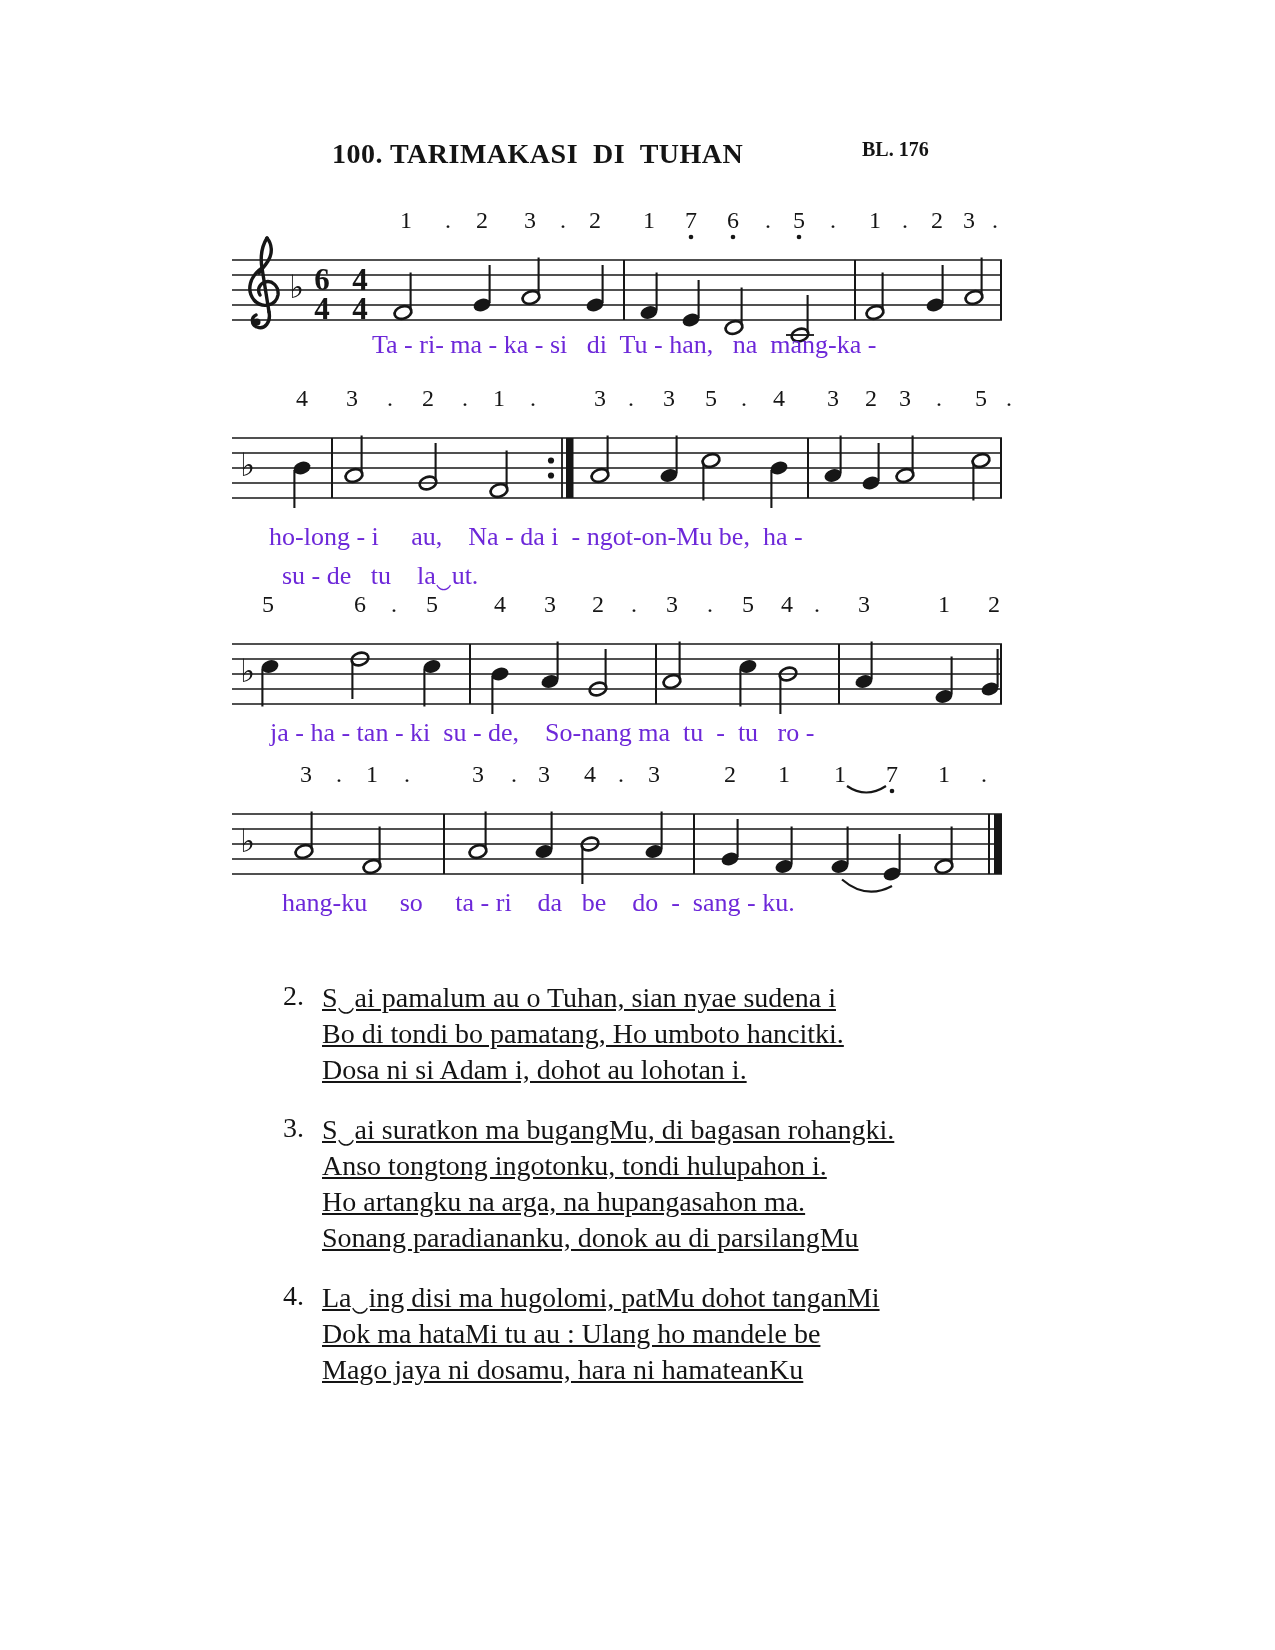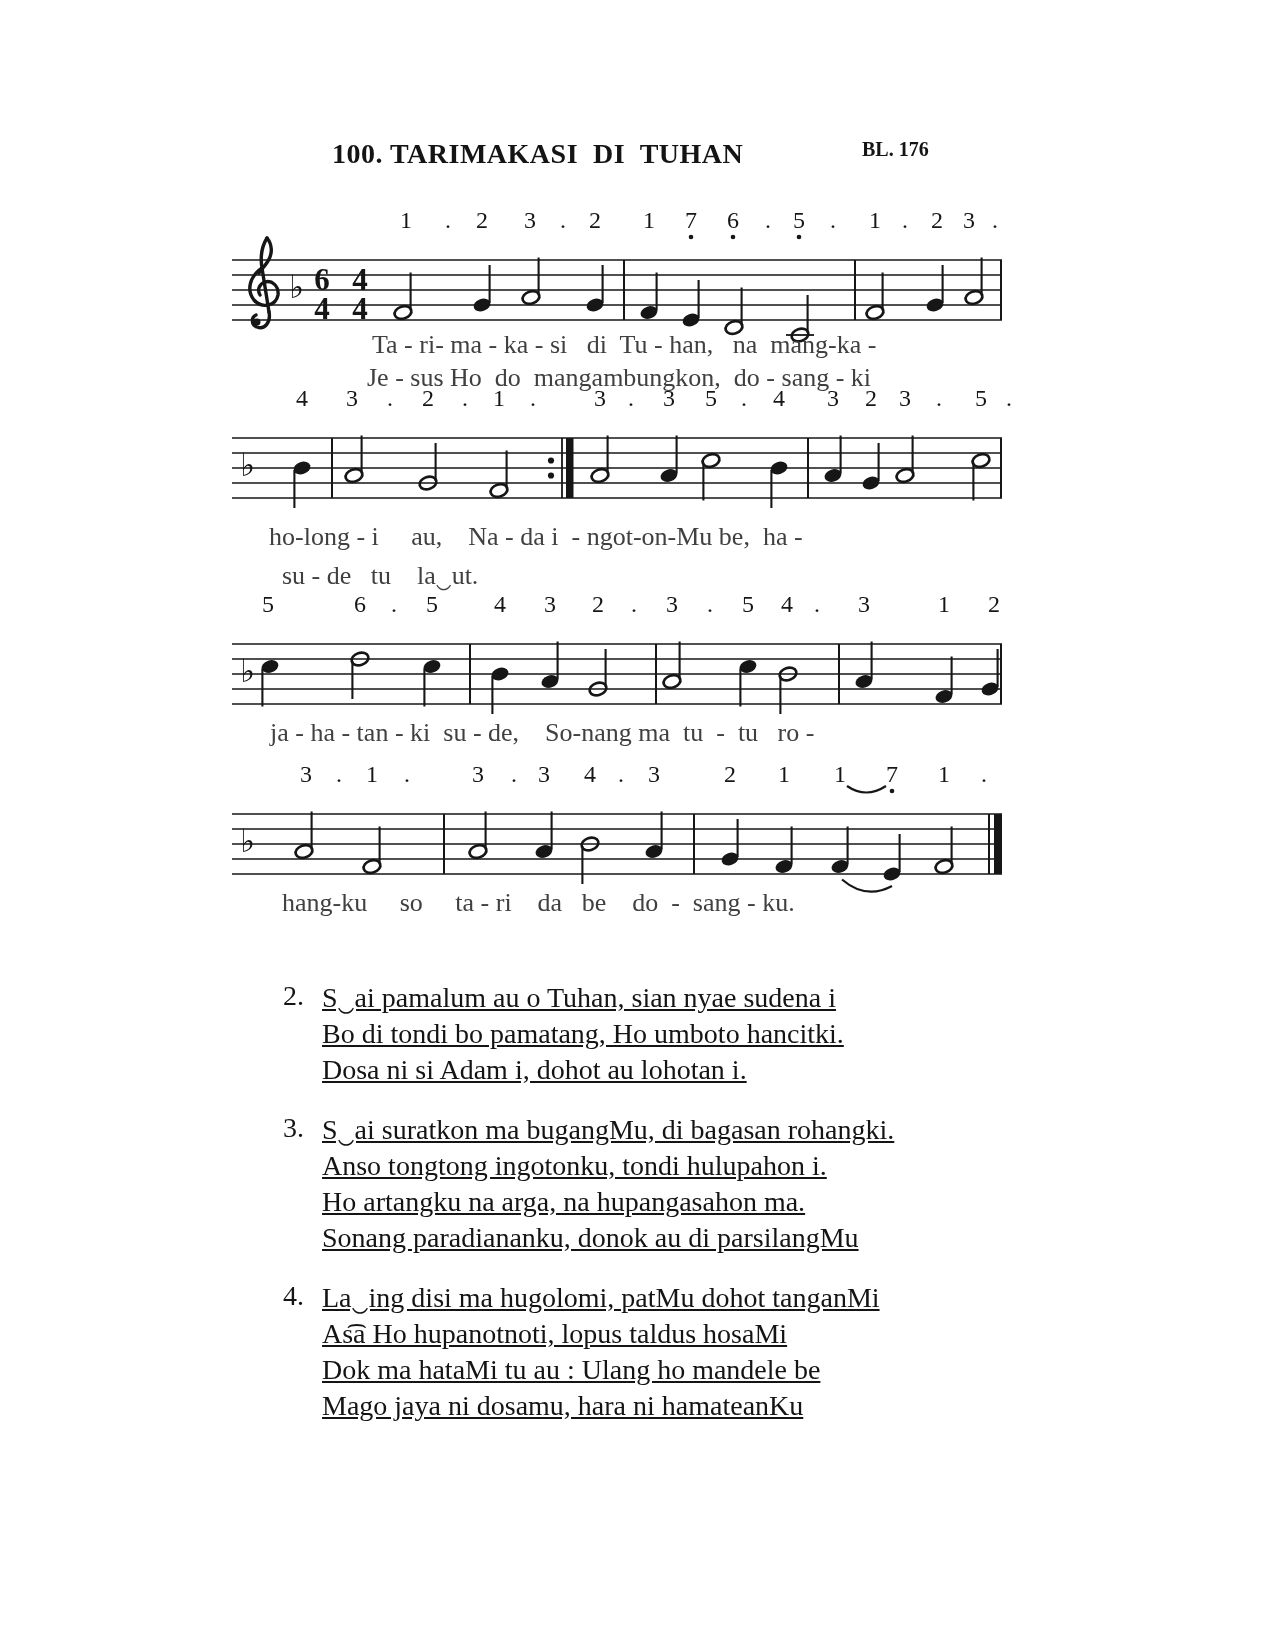--- a/index.html
+++ b/index.html
@@ -2,21 +2,21 @@
 <html><head>
 <meta charset="utf-8">
 <style>
   html,body{margin:0;padding:0;background:#ffffff;}
   .page{position:relative;width:1237px;height:1650px;background:#fff;overflow:hidden;
         font-family:"Liberation Serif",serif;color:#141414;margin:0 auto;}
   .title{position:absolute;left:313px;top:138px;font-size:28px;font-weight:bold;white-space:pre;letter-spacing:.5px;}
   .ref{position:absolute;left:843px;top:138px;font-size:20px;font-weight:bold;white-space:pre;}
   .sys{position:absolute;left:213px;width:800px;height:210px;}
   .sys svg{display:block;position:absolute;left:0;top:0;}
-  .lyric{position:absolute;white-space:pre;font-size:26px;color:#404040;text-align:right;}
+  .lyric{position:absolute;white-space:pre;font-size:26px;color:#6d28d9;text-align:right;}
   .verses{position:absolute;left:264px;top:980px;width:760px;}
   .verse{position:relative;padding-left:39px;margin-bottom:24px;}
   .vnum{position:absolute;left:0;top:0;font-size:28px;}
   .vline{font-size:28px;line-height:36px;white-space:pre;text-decoration:underline;}
 </style>
 </head>
 <body>
 
 <div class="page">
   <div class="title">100. TARIMAKASI  DI  TUHAN</div>
@@ -92,21 +92,20 @@
           <ellipse cx="742" cy="97.5" rx="8.6" ry="6.1" transform="rotate(-18 742 97.5)" fill="none" stroke="#161616" stroke-width="2.7"></ellipse>
           <line x1="749.6" y1="95.5" x2="749.6" y2="57.5" stroke="#161616" stroke-width="2.1"></line>
         </g>
         <g>
           <line x1="392" y1="60" x2="392" y2="120" stroke="#161616" stroke-width="2"></line>
           <line x1="623" y1="60" x2="623" y2="120" stroke="#161616" stroke-width="2"></line>
           <line x1="769" y1="60" x2="769" y2="120" stroke="#161616" stroke-width="2"></line>
         </g>
       </svg>
       <div class="lyric" style="left: 140px; top: 130px;">Ta - ri- ma - ka - si   di  Tu - han,   na  mang-ka -</div>
-      <div class="lyric" style="left: 135px; top: 163px;">Je - sus Ho  do  mangambungkon,  do - sang - ki</div>
     </div>
   <div class="sys" id="sys1" style="top: 378px;">
       <svg width="800" height="150" viewBox="0 0 800 150">
         <g>
           <line x1="0" y1="60" x2="770" y2="60" stroke="#161616" stroke-width="1.7"></line>
           <line x1="0" y1="75" x2="770" y2="75" stroke="#161616" stroke-width="1.7"></line>
           <line x1="0" y1="90" x2="770" y2="90" stroke="#161616" stroke-width="1.7"></line>
           <line x1="0" y1="105" x2="770" y2="105" stroke="#161616" stroke-width="1.7"></line>
           <line x1="0" y1="120" x2="770" y2="120" stroke="#161616" stroke-width="1.7"></line>
         </g>
@@ -309,18 +308,17 @@
       <div class="verse">
         <span class="vnum">3.</span>
         <div class="vline">S‿ai suratkon ma bugangMu, di bagasan rohangki.</div>
         <div class="vline">Anso tongtong ingotonku, tondi hulupahon i.</div>
         <div class="vline">Ho artangku na arga, na hupangasahon ma.</div>
         <div class="vline">Sonang paradiananku, donok au di parsilangMu</div>
       </div>
       <div class="verse">
         <span class="vnum">4.</span>
         <div class="vline">La‿ing disi ma hugolomi, patMu dohot tanganMi</div>
-        <div class="vline">As͡a Ho hupanotnoti, lopus taldus hosaMi</div>
         <div class="vline">Dok ma hataMi tu au : Ulang ho mandele be</div>
         <div class="vline">Mago jaya ni dosamu, hara ni hamateanKu</div>
       </div>
     </div>
 </div>
 
 </body></html>

